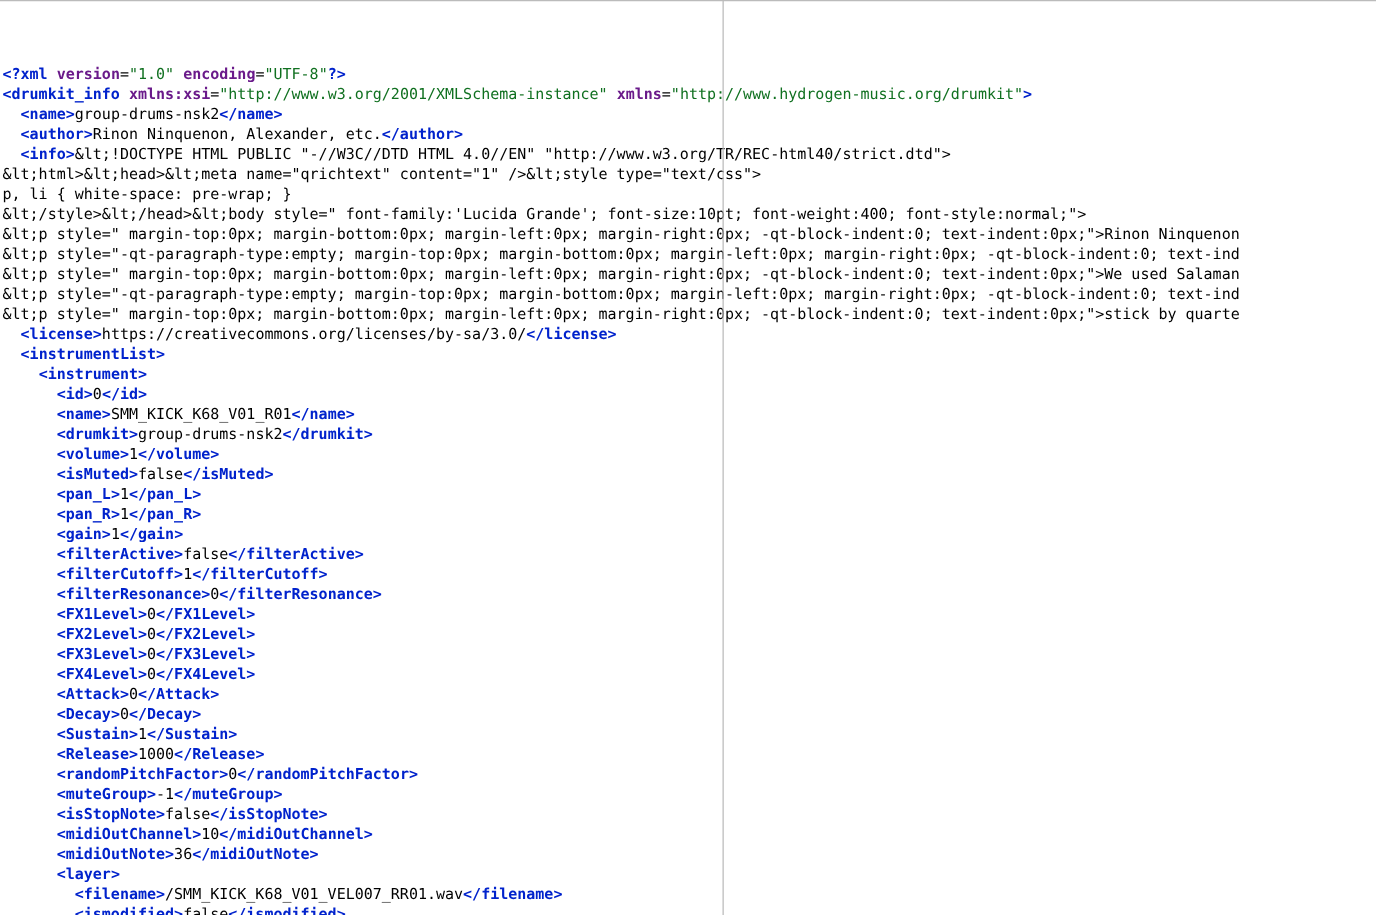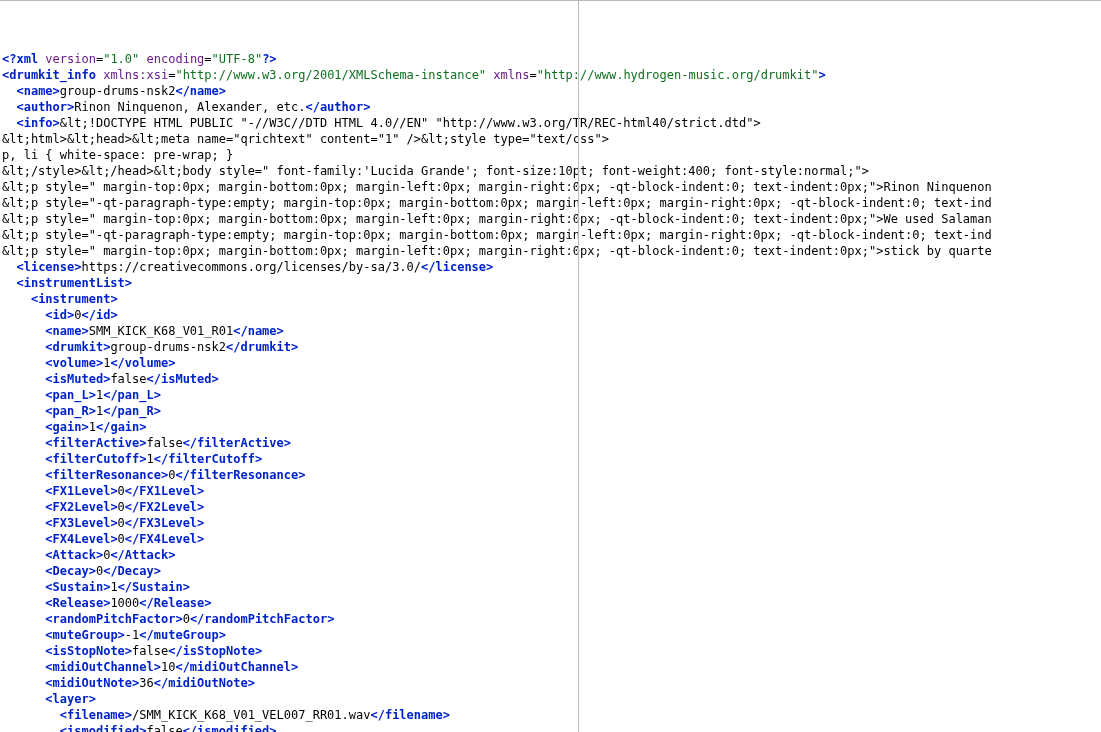--- a/index.html
+++ b/index.html
@@ -9,21 +9,21 @@
   font-size:12px;
   line-height:16px;
   color:#000;
   white-space:pre;
   overflow-x:auto;
   padding:2px 2px;
   border-top:1px solid #bbb;
 }
 .line { white-space:pre; }
 .tag { color:#0022cc; font-weight:bold; }
-.attr { color:#6a1a8a; font-weight:normal; }
+.attr { color:#6a1a8a; font-weight:bold; }
 .str { color:#107020; }
 .txt { color:#000; }
 .divider {
   position:fixed; top:0; left:578px; width:0; height:100%;
   border-left:1px solid #bbb; pointer-events:none;
 }
 </style>
 </head>
 <body>
 

